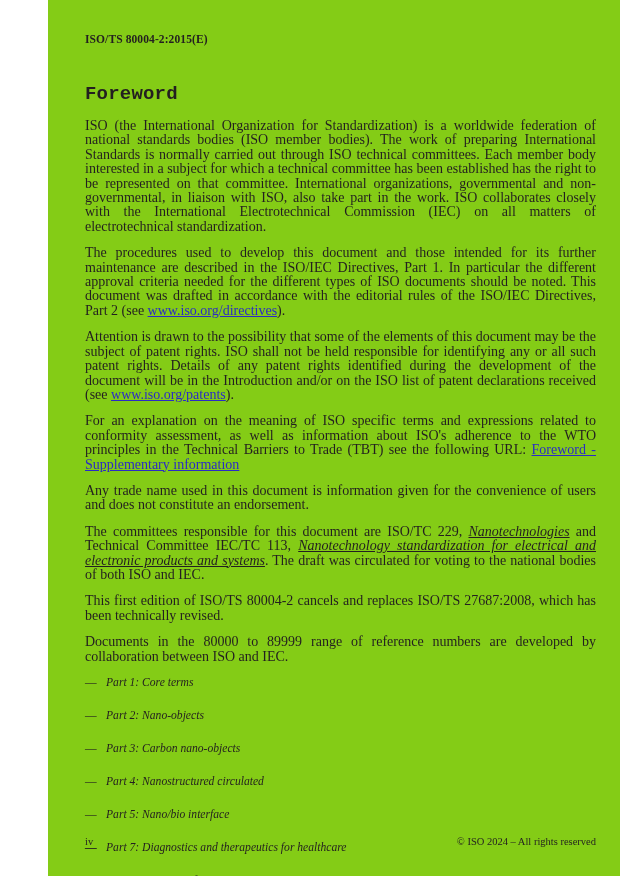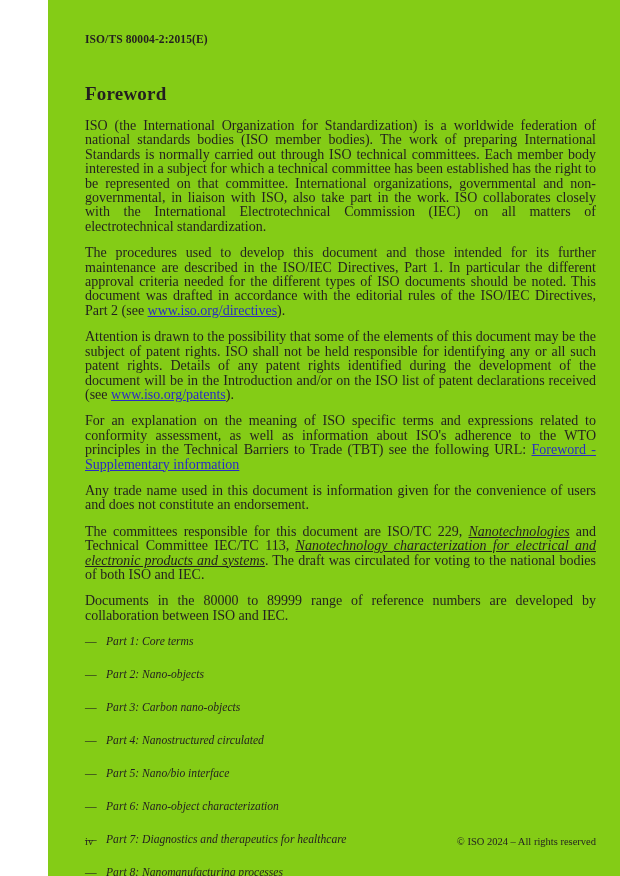--- a/index.html
+++ b/index.html
@@ -40,20 +40,21 @@
   .foreword-title {
     position: absolute;
     left: 37px;
     top: 84px;
     font-size: 19px;
     font-weight: bold;
     letter-spacing: 0.2px;
     color: #231f20;
     margin: 0;
     line-height: 1.1;
+    font-family: Liberation Mono, monospace;
   }
 
   
   .body-block {
     position: absolute;
     left: 37px;
     top: 119px;
     width: 511px;
   }
 
@@ -138,33 +139,34 @@
     <p class="para">ISO (the International Organization for Standardization) is a worldwide federation of national standards bodies (ISO member bodies). The work of preparing International Standards is normally carried out through ISO technical committees. Each member body interested in a subject for which a technical committee has been established has the right to be represented on that committee. International organizations, governmental and non-governmental, in liaison with ISO, also take part in the work. ISO collaborates closely with the International Electrotechnical Commission (IEC) on all matters of electrotechnical standardization.</p>
 
     <p class="para"><span>The procedures used to develop this document and those intended for its further maintenance are described in the ISO/IEC Directives, Part 1.  In particular the different approval criteria needed for the different types of ISO documents should be noted.  This document was drafted in accordance with the editorial rules of the ISO/IEC Directives, Part 2 (see </span><span class="doclink">www.iso.org/directives</span><span>).</span></p>
 
     <p class="para"><span>Attention is drawn to the possibility that some of the elements of this document may be the subject of patent rights. ISO shall not be held responsible for identifying any or all such patent rights.  Details of any patent rights identified during the development of the document will be in the Introduction and/or on the ISO list of patent declarations received (see </span><span class="doclink">www.iso.org/patents</span><span>).</span></p>
 
     <p class="para"><span>For an explanation on the meaning of ISO specific terms and expressions related to conformity assessment, as well as information about ISO's adherence to the WTO principles in the Technical Barriers to Trade (TBT) see the following URL:  </span><span class="doclink">Foreword - Supplementary information</span></p>
 
     <p class="para">Any trade name used in this document is information given for the convenience of users and does not constitute an endorsement.</p>
 
-    <p class="para"><span>The committees responsible for this document are ISO/TC 229, </span><span class="it">Nanotechnologies</span><span> and Technical Committee IEC/TC 113, </span><span class="it">Nanotechnology characterization for electrical and electronic products and systems</span><span>. The draft was circulated for voting to the national bodies of both ISO and IEC.</span></p>
+    <p class="para"><span>The committees responsible for this document are ISO/TC 229, </span><span class="it">Nanotechnologies</span><span> and Technical Committee IEC/TC 113, </span><span class="it">Nanotechnology standardization for electrical and electronic products and systems</span><span>. The draft was circulated for voting to the national bodies of both ISO and IEC.</span></p>
 
+    <p class="para">This first edition of ISO/TS 80004-2 cancels and replaces ISO/TS 27687:2008, which has been technically revised.</p>
 
     <p class="para">Documents in the 80000 to 89999 range of reference numbers are developed by collaboration between ISO and IEC.</p>
 
 
     <ul class="parts-list list-group" id="parts-published">
         <li><span class="dash">—</span><span>Part 1: Core terms</span></li>
         <li><span class="dash">—</span><span>Part 2: Nano-objects</span></li>
         <li><span class="dash">—</span><span>Part 3: Carbon nano-objects</span></li>
         <li><span class="dash">—</span><span>Part 4: Nanostructured circulated</span></li>
         <li><span class="dash">—</span><span>Part 5: Nano/bio interface</span></li>
-        <li><span class="dash">—</span><span>Part 6: Nano-object characterization</span></li>
+        <li><span class="dash">—</span></li>
         <li><span class="dash">—</span><span>Part 7: Diagnostics and therapeutics for healthcare</span></li>
         <li><span class="dash">—</span><span>Part 8: Nanomanufacturing processes</span></li>
       </ul>
 
   </div>
 
   <div class="footer">
     <span class="page-num">iv</span>
     <span class="copyright">© ISO 2024 – All rights reserved</span>
   </div>

